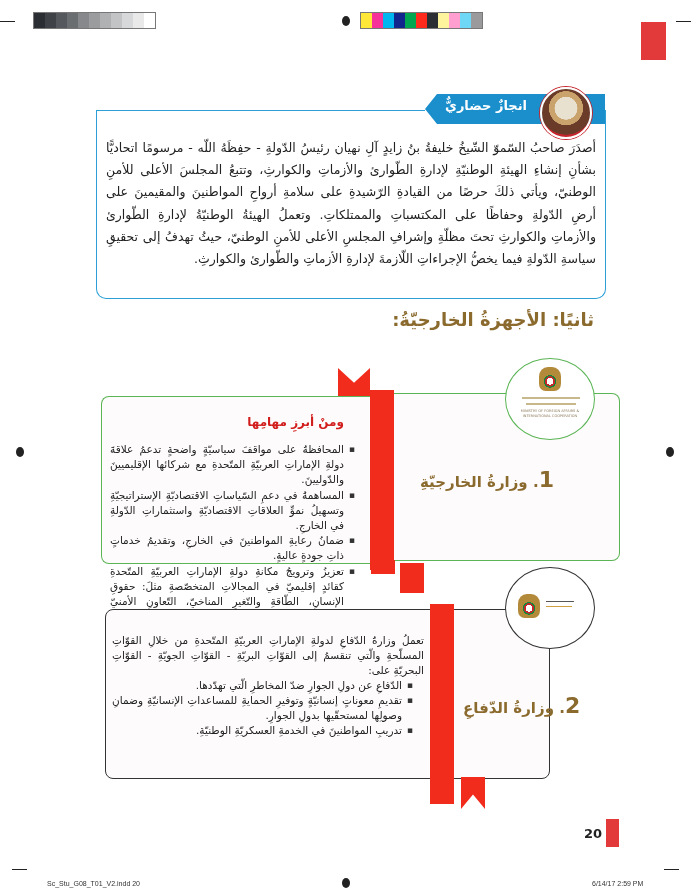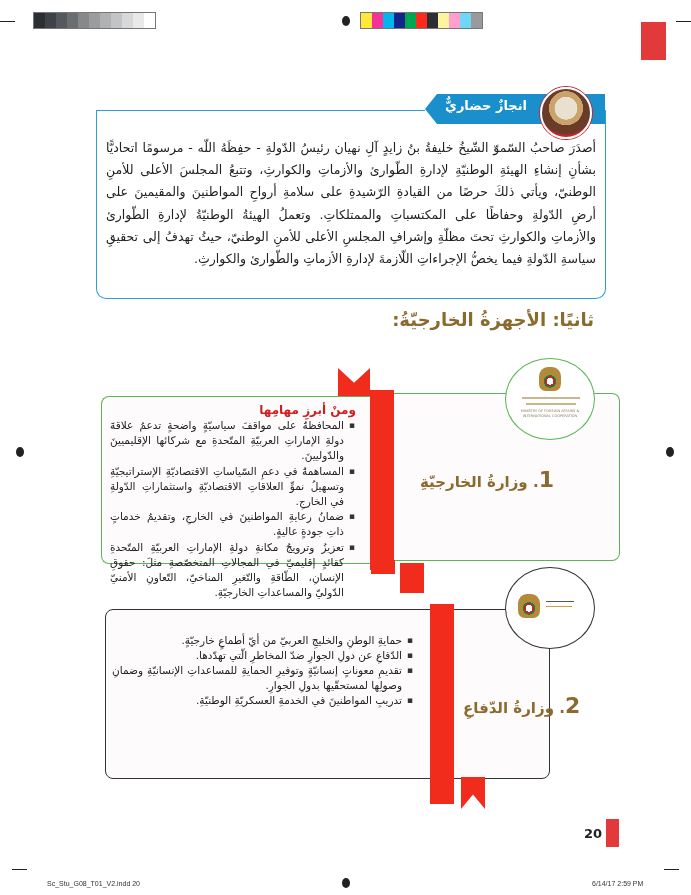--- a/index.html
+++ b/index.html
@@ -34,21 +34,21 @@
   .card1-outer { position:absolute; left:373px; top:393px; width:246px; height:166px; border:1.5px solid #5bb555; border-left:none; border-radius:0 8px 8px 0; background:#fdfbfb; }
   .card1-inner { position:absolute; left:101px; top:396px; width:271px; height:166px; border:1.5px solid #5bb555; border-right:none; border-radius:8px 0 0 8px; background:#fdfbfb; }
   .logo-circle1 { position:absolute; left:505px; top:358px; width:88px; height:80px; border-radius:50%; border:1.5px solid #5bb555; background:#fff; }
   .logo-circle2 { position:absolute; left:505px; top:567px; width:88px; height:80px; border-radius:50%; border:1.5px solid #333; background:#fff; }
   .emblem { position:absolute; width:22px; height:24px; border-radius:40% 40% 30% 30%;
             background:radial-gradient(circle at 50% 60%, #fff 0 18%, #c4242b 19% 28%, #0a8a3a 29% 34%, #b38a3a 35%); }
   .logo-line { position:absolute; height:2px; background:#c8b98c; }
   .card-title { position:absolute; direction:rtl; color:#8b6a2e; font-size:15px; font-weight:bold; }
   .card-title .num { font-size:22px; color:#8b6a2e; }
   .tasks { position:absolute; direction:rtl; font-size:10.5px; line-height:15.2px; color:#222; text-align:justify; }
-  .tasks h4 { margin:0; color:#d21d1d; font-size:12px; line-height:16px; }
+  .tasks h4 { margin:12px; color:#d21d1d; font-size:12px; line-height:16px; }
   .tasks ul { margin:0; padding:0 12px 0 0; list-style:none; }
   .tasks li { position:relative; }
   .tasks li::before { content:"▪"; position:absolute; right:-11px; top:0; font-size:9px; color:#333; }
   
   .card2 { position:absolute; left:105px; top:609px; width:443px; height:168px; border:1.5px solid #333; border-radius:8px; background:#fdfbfb; }
   .page-num-bar { position:absolute; left:606px; top:819px; width:13px; height:28px; background:#e2393b; }
   .page-num { position:absolute; left:571px; top:826px; font-size:13px; font-weight:bold; color:#222;margin-left:13px; }
   .slug { position:absolute; font-size:7px; color:#333; font-family:"Liberation Sans", sans-serif; }
 </style>
 </head>
@@ -132,22 +132,22 @@
   <div class="emblem" style="left:12px;top:26px;"></div>
   <div class="logo-line" style="left:40px;top:33px;width:28px;background:#555;height:1px;"></div>
   <div class="logo-line" style="left:40px;top:38px;width:26px;background:#d0a040;height:1px;"></div>
 </div>
 
 <div class="card-title" style="left:463px;top:693px;">
   <span class="num">2</span><span>. وزارةُ الدّفاعِ</span>
 </div>
 
 <div class="tasks" style="left:112px;top:633px;width:312px;font-size:10.5px;line-height:15px;">
+  <div>تعملُ وزارةُ الدّفاعِ لدولةِ الإماراتِ العربيّةِ المتّحدةِ من خلالِ القوّاتِ المسلّحةِ والّتي تنقسمُ إلى القوّاتِ البريّةِ - القوّاتِ الجويّةِ - القوّاتِ البحريّةِ على:</div>
   <ul style="padding-right:22px;">
-    <li>حمايةِ الوطنِ والخليجِ العربيّ من أيّ أطماعٍ خارجيّةٍ.</li>
     <li>الدّفاعِ عن دولِ الجوارِ ضدّ المخاطرِ الّتي تهدّدها.</li>
     <li>تقديمِ معوناتٍ إنسانيّةٍ وتوفيرِ الحمايةِ للمساعداتِ الإنسانيّةِ وضمانِ وصولِها لمستحقّيها بدولِ الجوارِ.</li>
     <li>تدريبِ المواطنينَ في الخدمةِ العسكريّةِ الوطنيّةِ.</li>
   </ul>
 </div>
 
 <div class="page-num">20</div>
 <div class="page-num-bar"></div>
 <div class="crop" style="left:12px;top:869px;width:15px;height:1px;"></div>
 <div class="crop" style="left:664px;top:869px;width:15px;height:1px;"></div>

